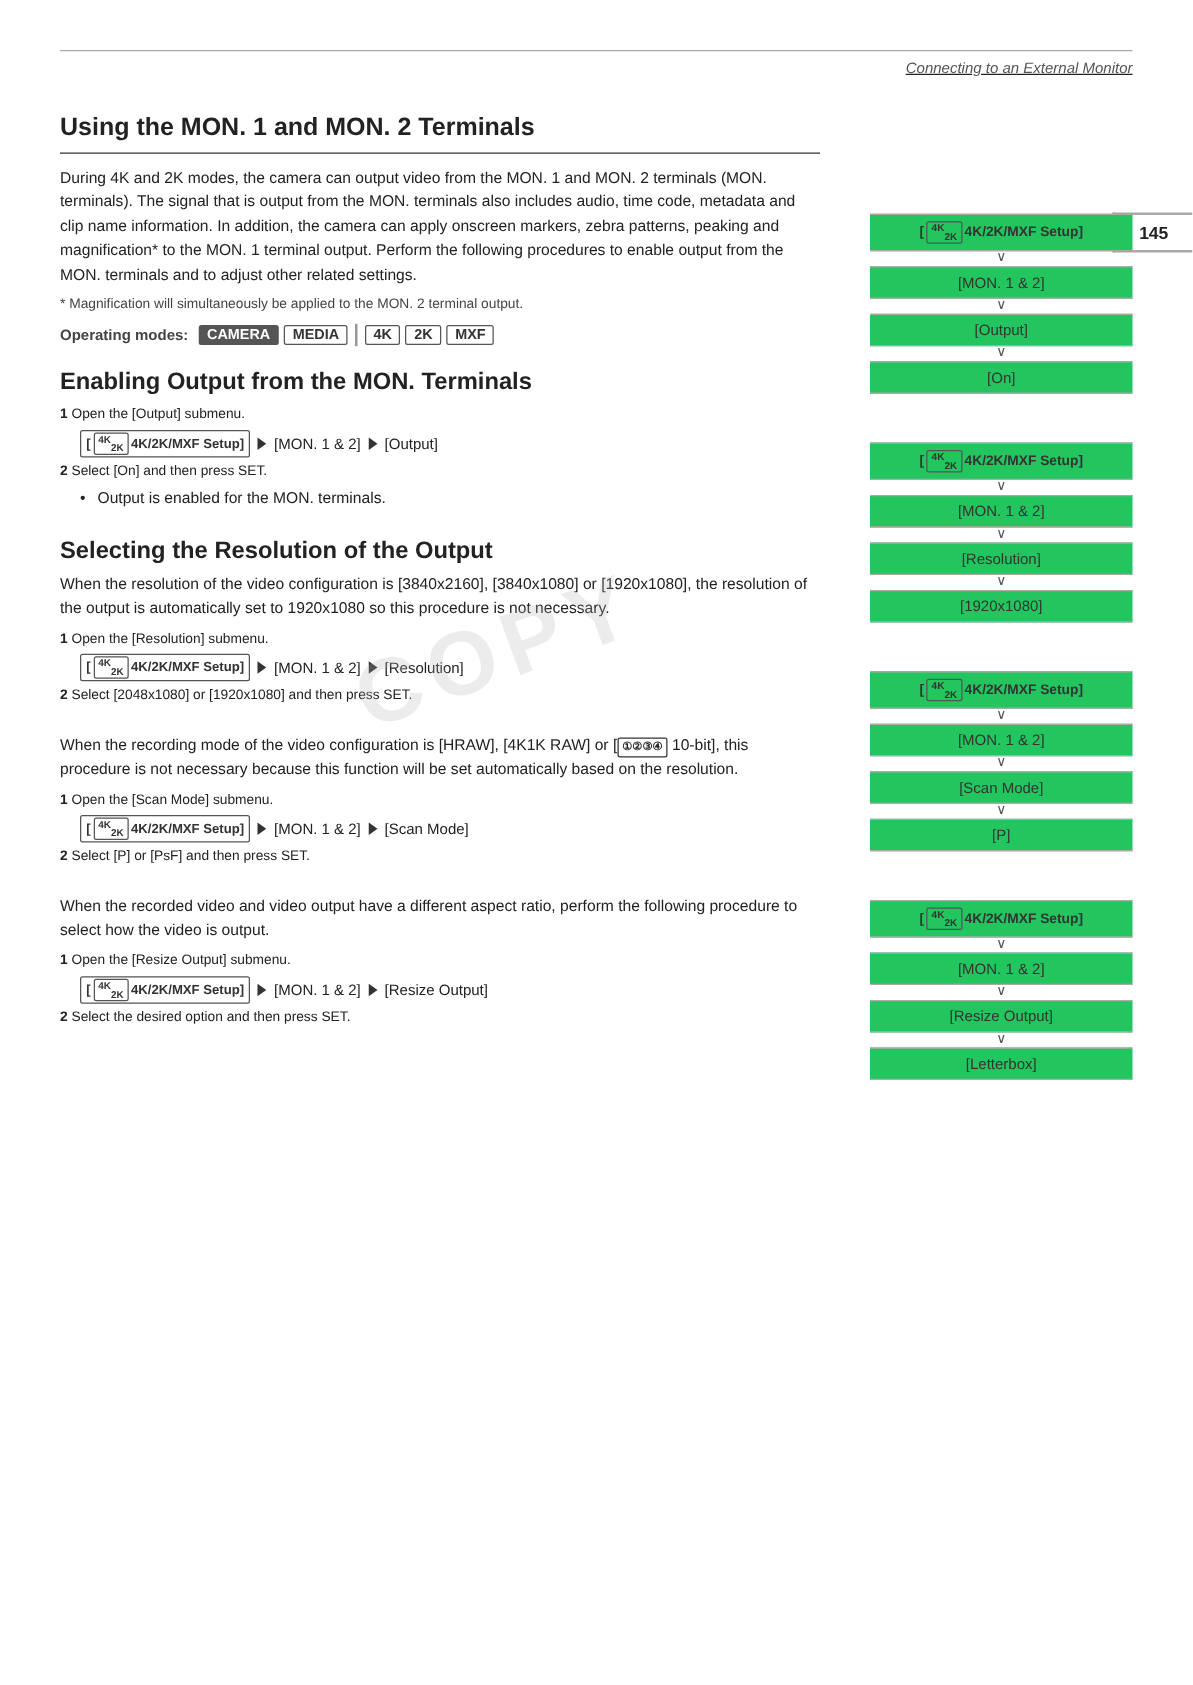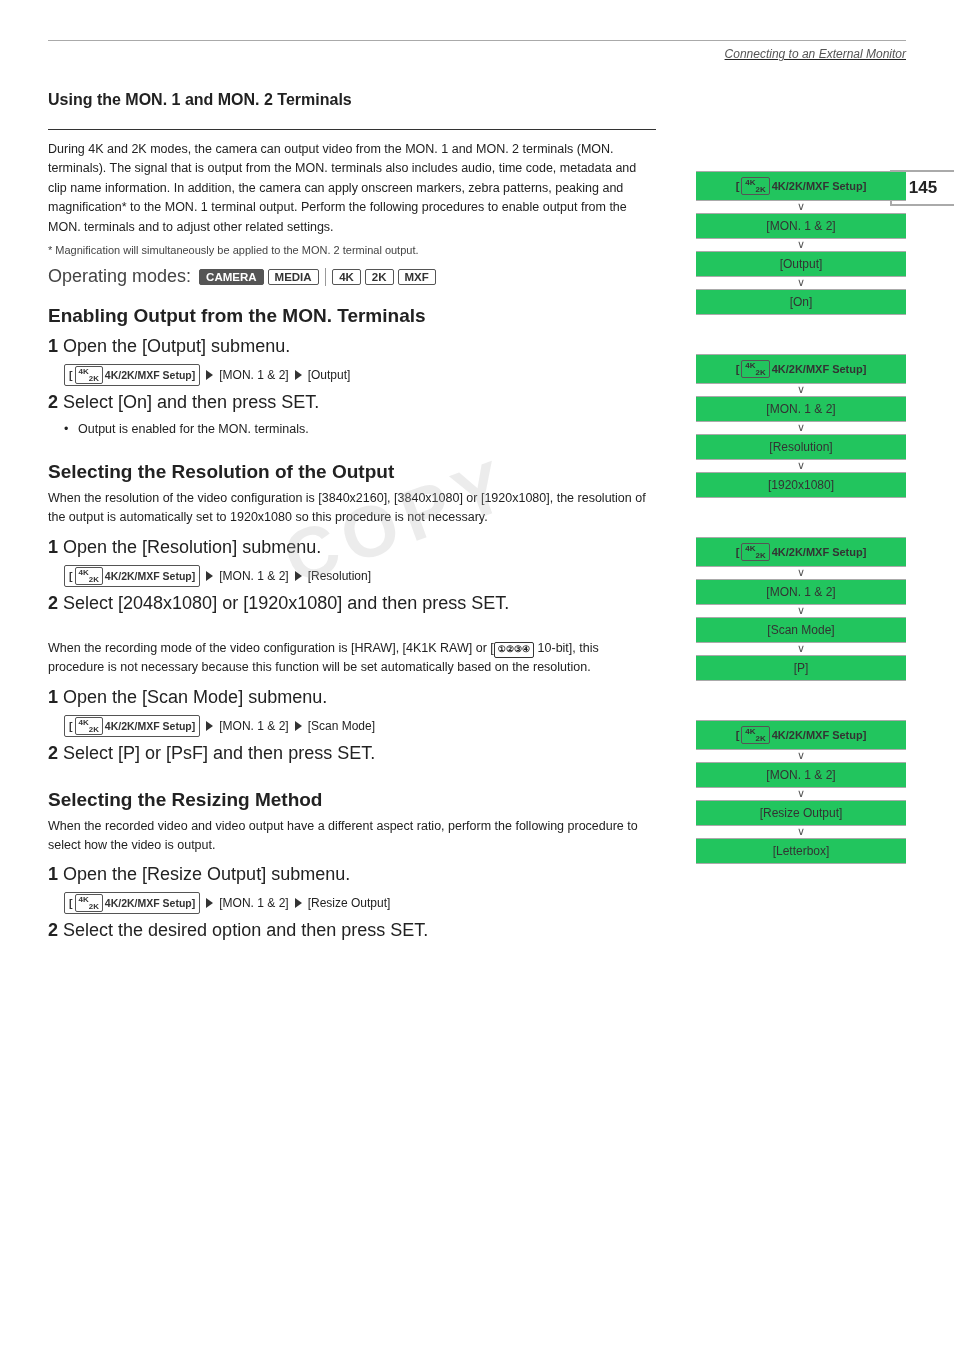--- a/index.html
+++ b/index.html
@@ -43,21 +43,21 @@
     .page-number-block {
       position: absolute;
       top: 130px;
       right: 0;
       width: 64px;
       background: #fff;
       border-left: 2px solid #aaa;
       border-top: 2px solid #aaa;
       border-bottom: 2px solid #aaa;
       padding: 6px 8px;
-      font-size: 17px;
+      font-size: 14px;
       font-weight: bold;
       color: #222;
       text-align: center;
     }
 
     
     .main-content {
       display: flex;
       padding: 0 48px;
       margin-top: 30px;
@@ -70,25 +70,25 @@
 
     .right-col {
       width: 220px;
       padding-left: 10px;
       padding-top: 80px;
       flex-shrink: 0;
     }
 
     
     .section-title {
-      font-size: 16px;
+      font-size: 20px;
       font-weight: bold;
       margin-bottom: 10px;
       border-bottom: 1.5px solid #333;
-      padding-bottom: 20px;
+      padding-bottom: 8px;
     }
 
     
     .body-text {
       font-size: 12.5px;
       line-height: 1.55;
       margin-bottom: 6px;
       color: #222;
     }
 
@@ -101,23 +101,24 @@
 
     
     .operating-modes {
       display: flex;
       align-items: center;
       gap: 4px;
       margin-bottom: 18px;
       margin-top: 4px;
     }
     .mode-label {
-      font-size: 18px;
+      font-size: 12px;
       color: #444;
       margin-right: 4px;
+      font-weight: bold;
     }
     .mode-badge {
       border: 1.5px solid #555;
       padding: 1px 6px;
       font-size: 11.5px;
       font-weight: bold;
       color: #333;
       border-radius: 2px;
     }
     .mode-badge.filled {
@@ -138,21 +139,21 @@
     .subsection-title {
       font-size: 19px;
       font-weight: bold;
       margin-bottom: 6px;
       margin-top: 10px;
     }
 
     
     .step {
       margin-bottom: 4px;
-      font-size: 18px;
+      font-size: 11px;
       line-height: 1.5;
     }
     .step-num {
       font-weight: bold;
     }
 
     
     .menu-path {
       font-size: 12px;
       margin: 3px 0 3px 16px;
@@ -381,21 +382,20 @@
           [Scan Mode]
         </div>
 
         <div class="step">
           <span class="step-num">2</span>
           Select [P] or [PsF] and then press SET.
         </div>
       </div>
 
       <div class="subsection">
-        <div class="subsection-title">Selecting the Resizing Method</div>
 
         <p class="body-text">When the recorded video and video output have a different aspect ratio, perform the following procedure to select how the video is output.</p>
 
         <div class="step">
           <span class="step-num">1</span>
           Open the [Resize Output] submenu.
         </div>
         <div class="menu-path">
           <span class="menu-badge">
             [<span class="badge-4k2k"><sup>4K</sup><sub>2K</sub></span> 4K/2K/MXF Setup]

